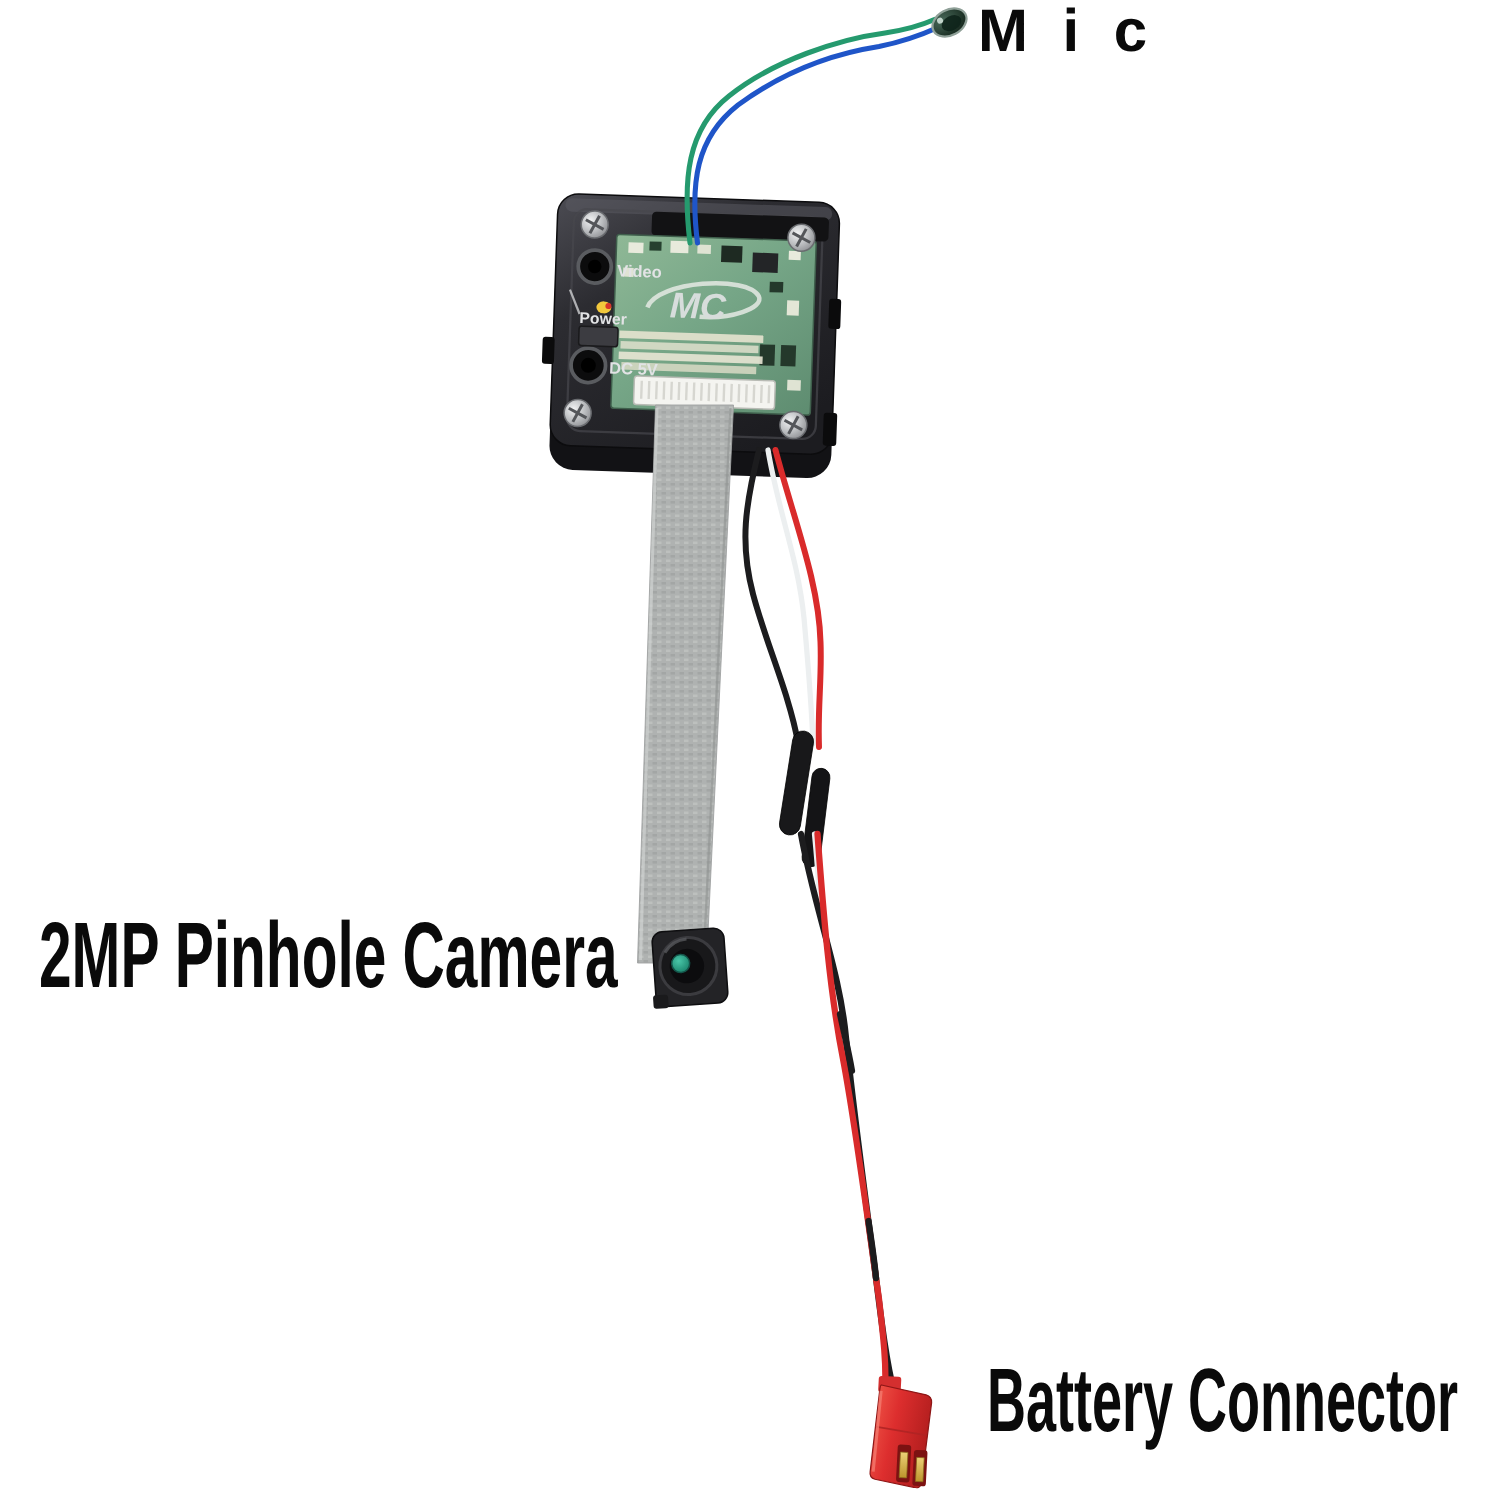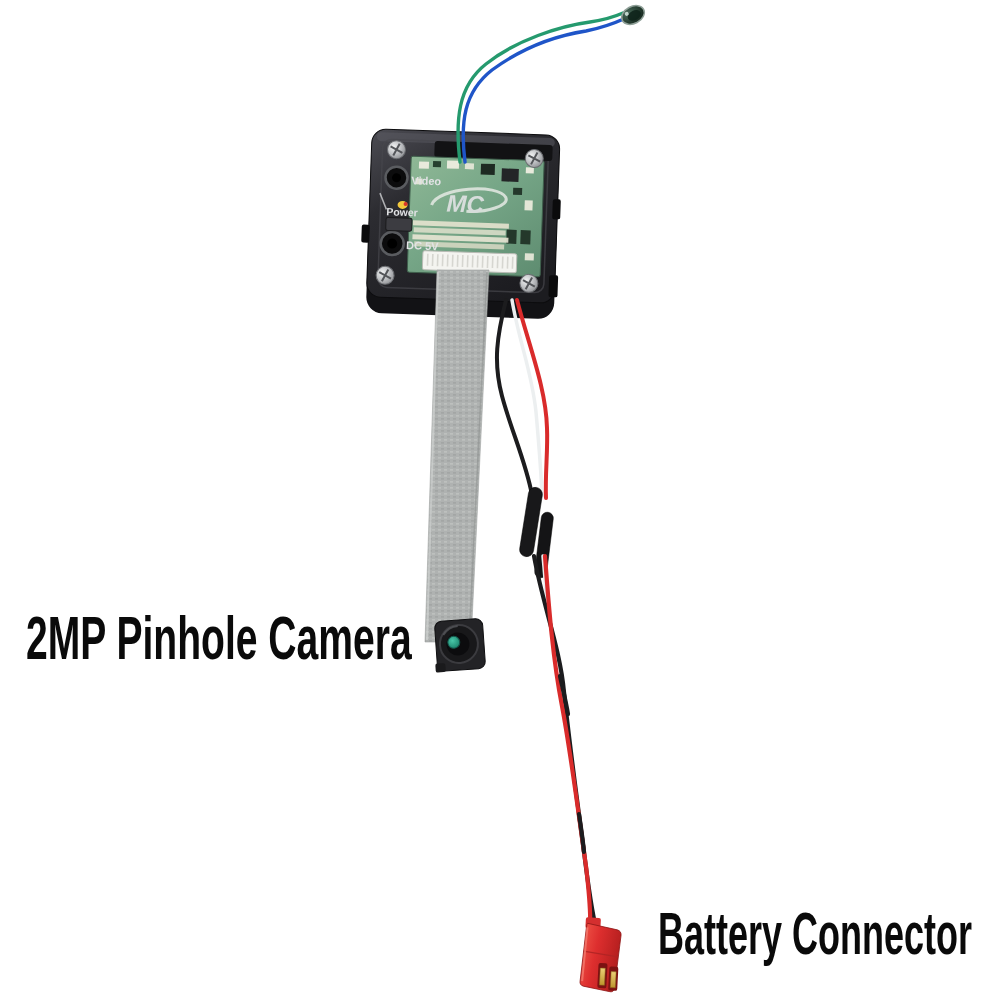--- a/index.html
+++ b/index.html
@@ -218,15 +218,16 @@
       <rect x="599" y="963" width="9" height="25" rx="2" fill="#7c1212"></rect>
       <rect x="610" y="966" width="9" height="24" rx="2" fill="#7c1212"></rect>
     </g>
     <g>
       <rect x="601" y="968" width="5" height="17" fill="url(#gGold)" stroke="#8a6a1c" stroke-width="0.5"></rect>
       <rect x="612" y="971" width="5" height="16" fill="url(#gGold)" stroke="#8a6a1c" stroke-width="0.5"></rect>
     </g>
   </g>
 </svg>
 
+<div class="label" id="mic-label">Mic</div>
 <div class="label" id="camera-label">2MP Pinhole Camera</div>
 <div class="label" id="battery-label">Battery Connector</div>
 </div>
 
 </body></html>

